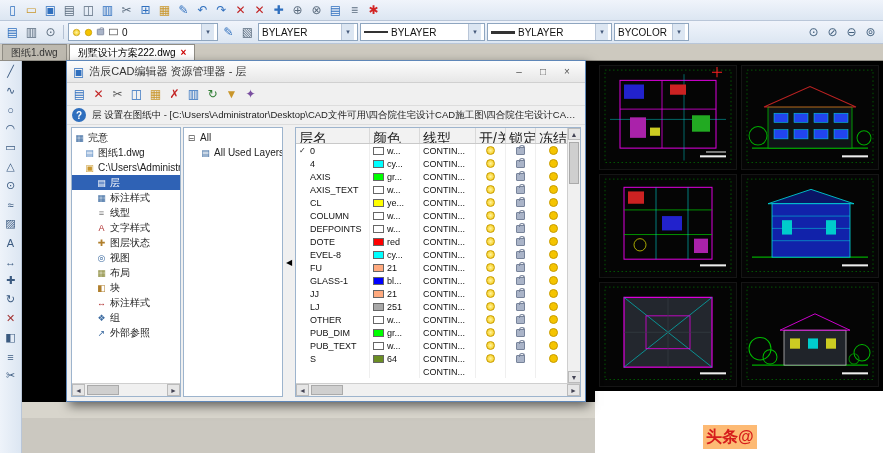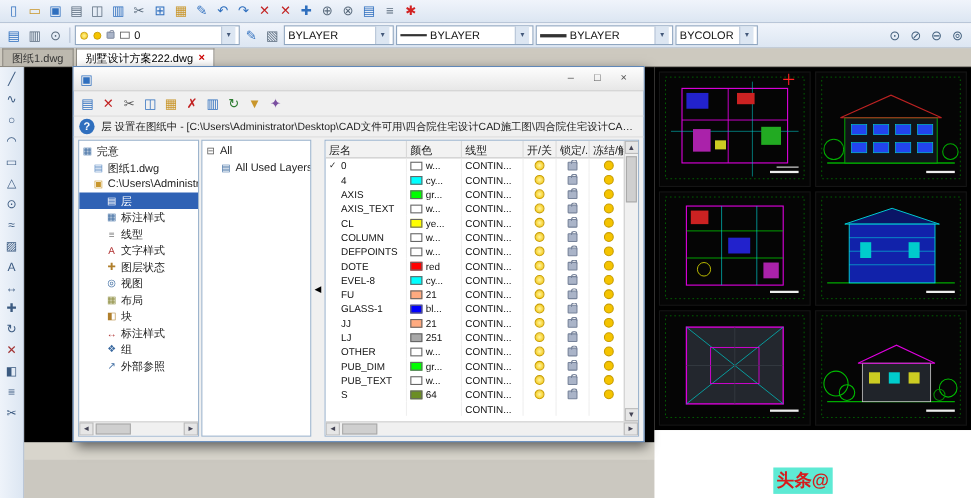--- a/index.html
+++ b/index.html
@@ -47,21 +47,21 @@
   .thumb{background:#050505;border:1px solid #151515;overflow:hidden}
   .thumb svg{width:100%;height:100%;display:block}
 
   
   .statusbar{position:absolute;left:22px;top:402px;width:573px;height:16px;background:#d6d3ca;
         border-top:1px solid #fff;display:flex;align-items:center;padding-left:6px;font-size:10px;color:#222}
   .bottomarea{position:absolute;left:22px;top:418px;width:573px;height:35px;background:#cbc8c0}
   .whitebottom{position:absolute;left:595px;top:391px;width:288px;height:62px;background:#fff}
   .wm{position:absolute;right:4px;bottom:4px;width:176px;text-align:center}
   .wm-top{display:flex;height:24px;align-items:stretch}
-  .wm-prefix{color:#d61c1c;font-weight:bold;font-size:16px;display:flex;align-items:center;padding:0 3px;background:#5eead4}
+  .wm-prefix{color:#d61c1c;font-weight:bold;font-size:16px;display:flex;align-items:center;padding:0 3px;background:#fdba74}
   .wm-brand{background:#d61c1c;color:#fff;font-weight:bold;font-size:16px;flex:1;display:flex;align-items:center;justify-content:center}
   .wm-domain{background:#fff;color:#111;font-size:11px;letter-spacing:2px;font-family:"Liberation Mono","DejaVu Sans Mono",monospace;border:1px solid #e5e5e5;border-top:none;padding:1px 0}
 
   
   .dialog{position:absolute;left:66px;top:60px;width:520px;height:342px;background:#f0f0f0;
         border:1px solid #5f87b8;box-shadow:3px 4px 10px rgba(0,0,0,.55);display:flex;flex-direction:column}
   .dlg-title{height:22px;background:linear-gradient(#fdfdfd,#e7e7e7);display:flex;align-items:center;
         gap:5px;padding:0 6px;border-bottom:1px solid #d0d0d0;flex:none}
   .dlg-title .appico{color:#2f6fbe;font-size:12px}
   .dlg-title .t{font-size:11px;color:#333;white-space:nowrap;overflow:hidden;text-overflow:ellipsis}
@@ -84,21 +84,21 @@
   .tree{flex:1;overflow:hidden;padding-top:2px}
   .trow{display:flex;align-items:center;gap:3px;height:15px;white-space:nowrap;font-size:10px;color:#222}
   .trow .g{font-size:9px;width:11px;text-align:center;flex:none}
   .hscroll{height:13px;background:#f0f0f0;border-top:1px solid #cfcfcf;display:flex;align-items:center;flex:none}
   .sbtn{width:13px;height:12px;font-size:7px;color:#445;display:flex;align-items:center;justify-content:center;
         background:#e6e6e6;border:1px solid #bbb;flex:none}
   .hthumb{width:32px;height:10px;background:#cfcfcf;border:1px solid #aaa;margin-left:2px}
   .table-wrap{flex:1;display:flex;min-height:0}
   .table-cols{flex:1;display:flex;flex-direction:column;min-width:0}
   .tbl-head{display:flex;height:16px;background:#f2f2f2;border-bottom:1px solid #c9c9c9;flex:none}
-  .th{font-size:10px;color:#222;padding:2px 3px;border-right:1px solid #d9d9d9;overflow:hidden;white-space:nowrap;flex:none}
+  .th{font-size:14px;color:#222;padding:2px 3px;border-right:1px solid #d9d9d9;overflow:hidden;white-space:nowrap;flex:none}
   .tbl-body{flex:1;overflow:hidden}
   .trw{display:flex;height:13px;align-items:center}
   .td{padding:0 3px;border-right:1px solid #efefef;height:100%;display:flex;align-items:center;gap:3px;
       overflow:hidden;white-space:nowrap;font-size:9px;color:#111;flex:none}
   .c1{width:74px}.c2{width:50px}.c3{width:56px}.c4{width:30px;justify-content:center}
   .c5{width:30px;justify-content:center}.c6{width:35px;justify-content:center;border-right:none}
   .mark{color:#222;font-size:8px;width:8px;flex:none}
   .swatch{width:11px;height:8px;border:1px solid #666;background:#fff;flex:none}
   .bulb{width:9px;height:9px;border-radius:50%;background:radial-gradient(#fff4a0,#f5c400);border:1px solid #c79c00;flex:none}
   .lockico{width:9px;height:8px;background:#aab4c8;border:1px solid #77839a;border-radius:1px;flex:none;position:relative}
@@ -323,20 +323,21 @@
     <div class="wm">
       <div class="wm-top">
         <span class="wm-prefix">头条@</span>
       </div>
     </div>
   </div>
 
   <div class="dialog">
     <div class="dlg-title">
       <span class="appico">▣</span>
+      <span class="t">浩辰CAD编辑器 资源管理器 - 层</span>
       <span class="dlg-btns">
         <span class="dlg-btn">–</span>
         <span class="dlg-btn">□</span>
         <span class="dlg-btn">×</span>
       </span>
     </div>
     <div class="dlg-toolbar">
 
     <span class="icon" style="color: rgb(47, 111, 190);">▤</span>
         <span class="icon" style="color: rgb(194, 34, 34);">✕</span>

